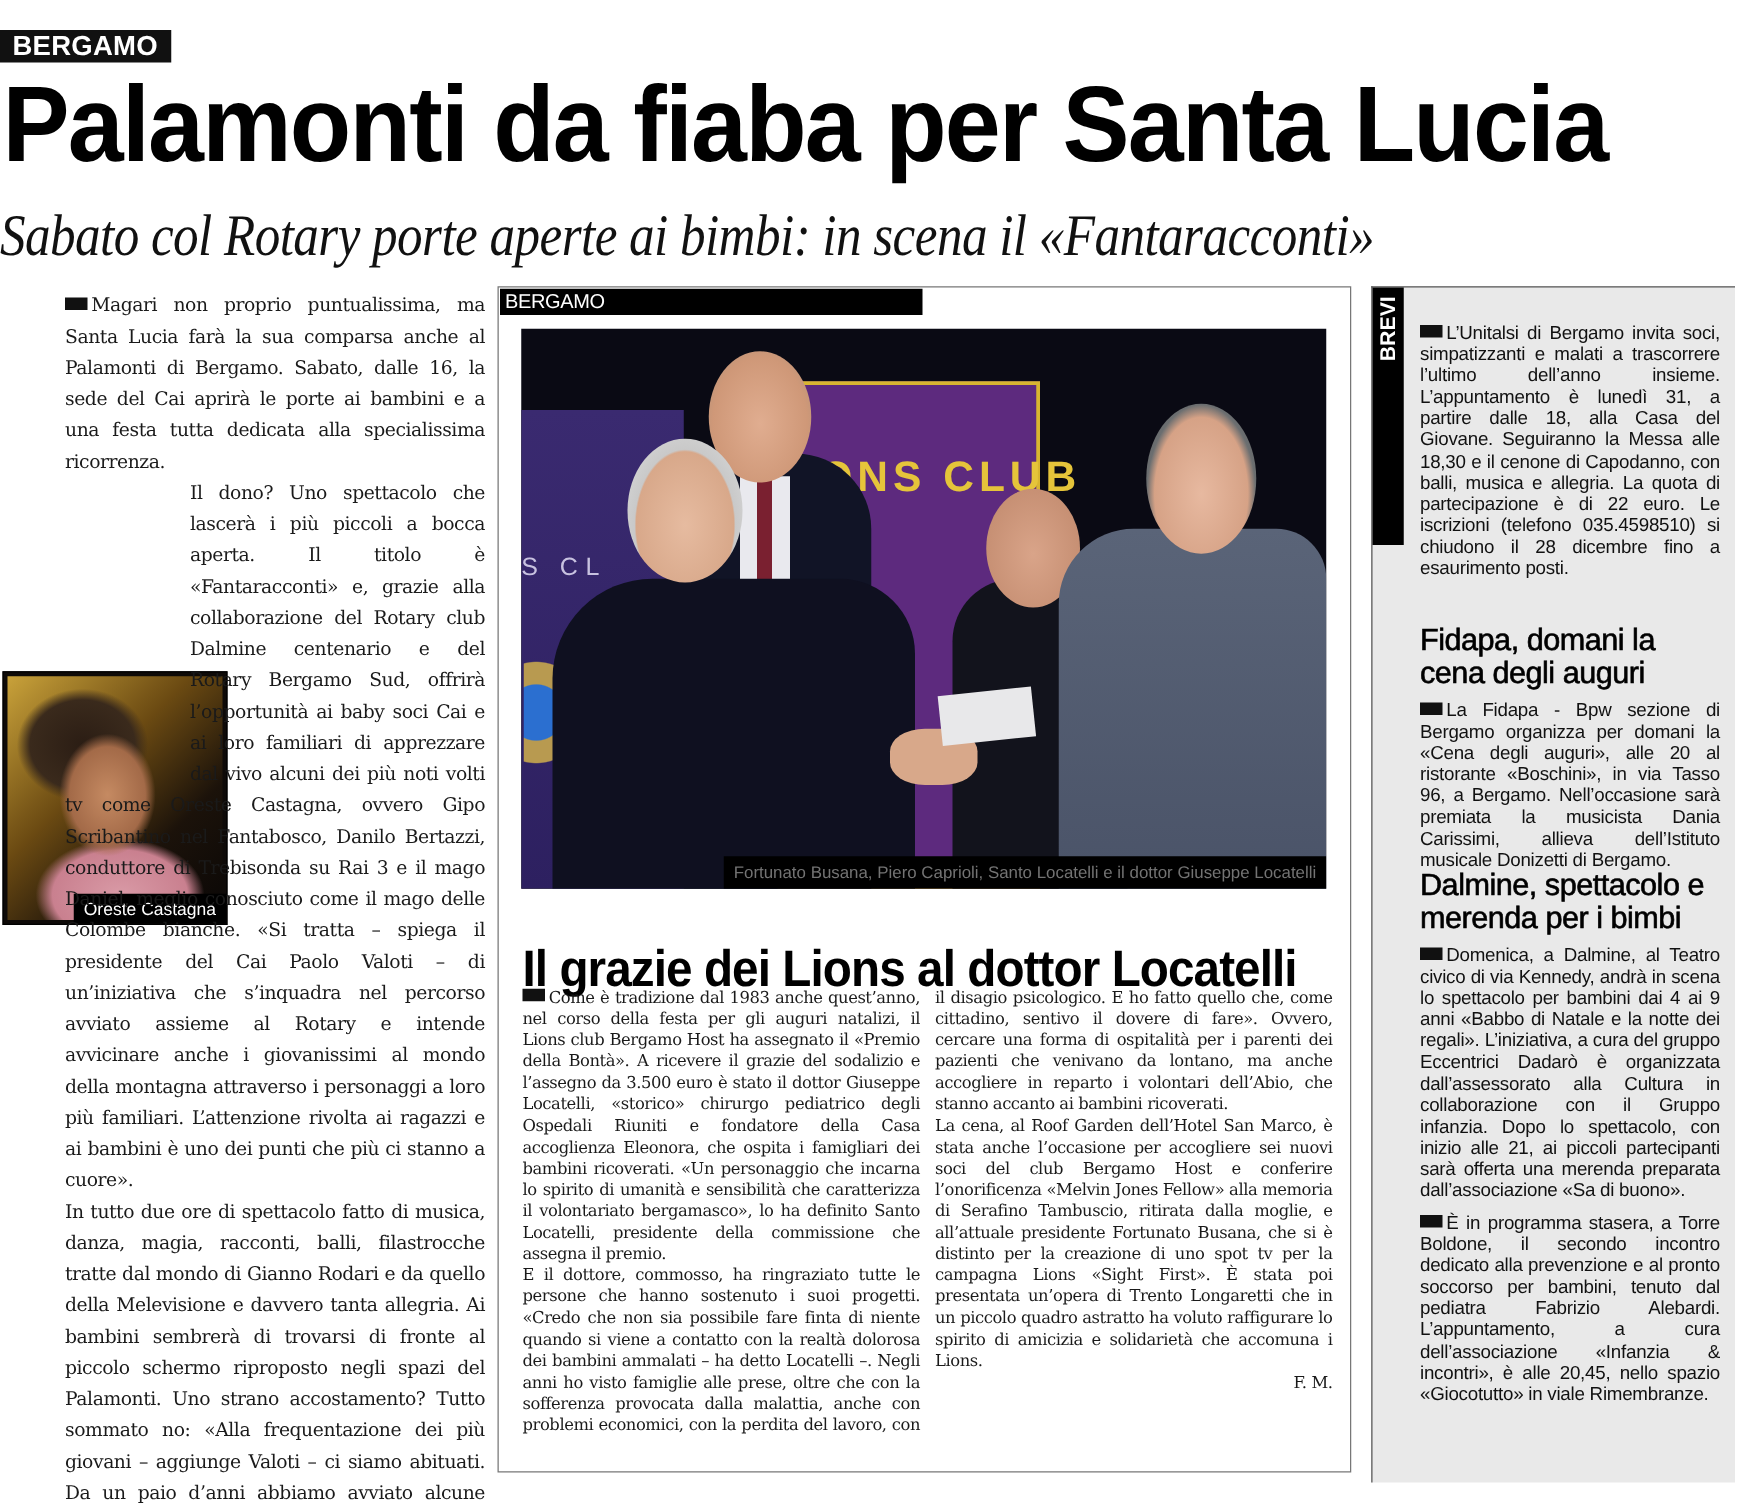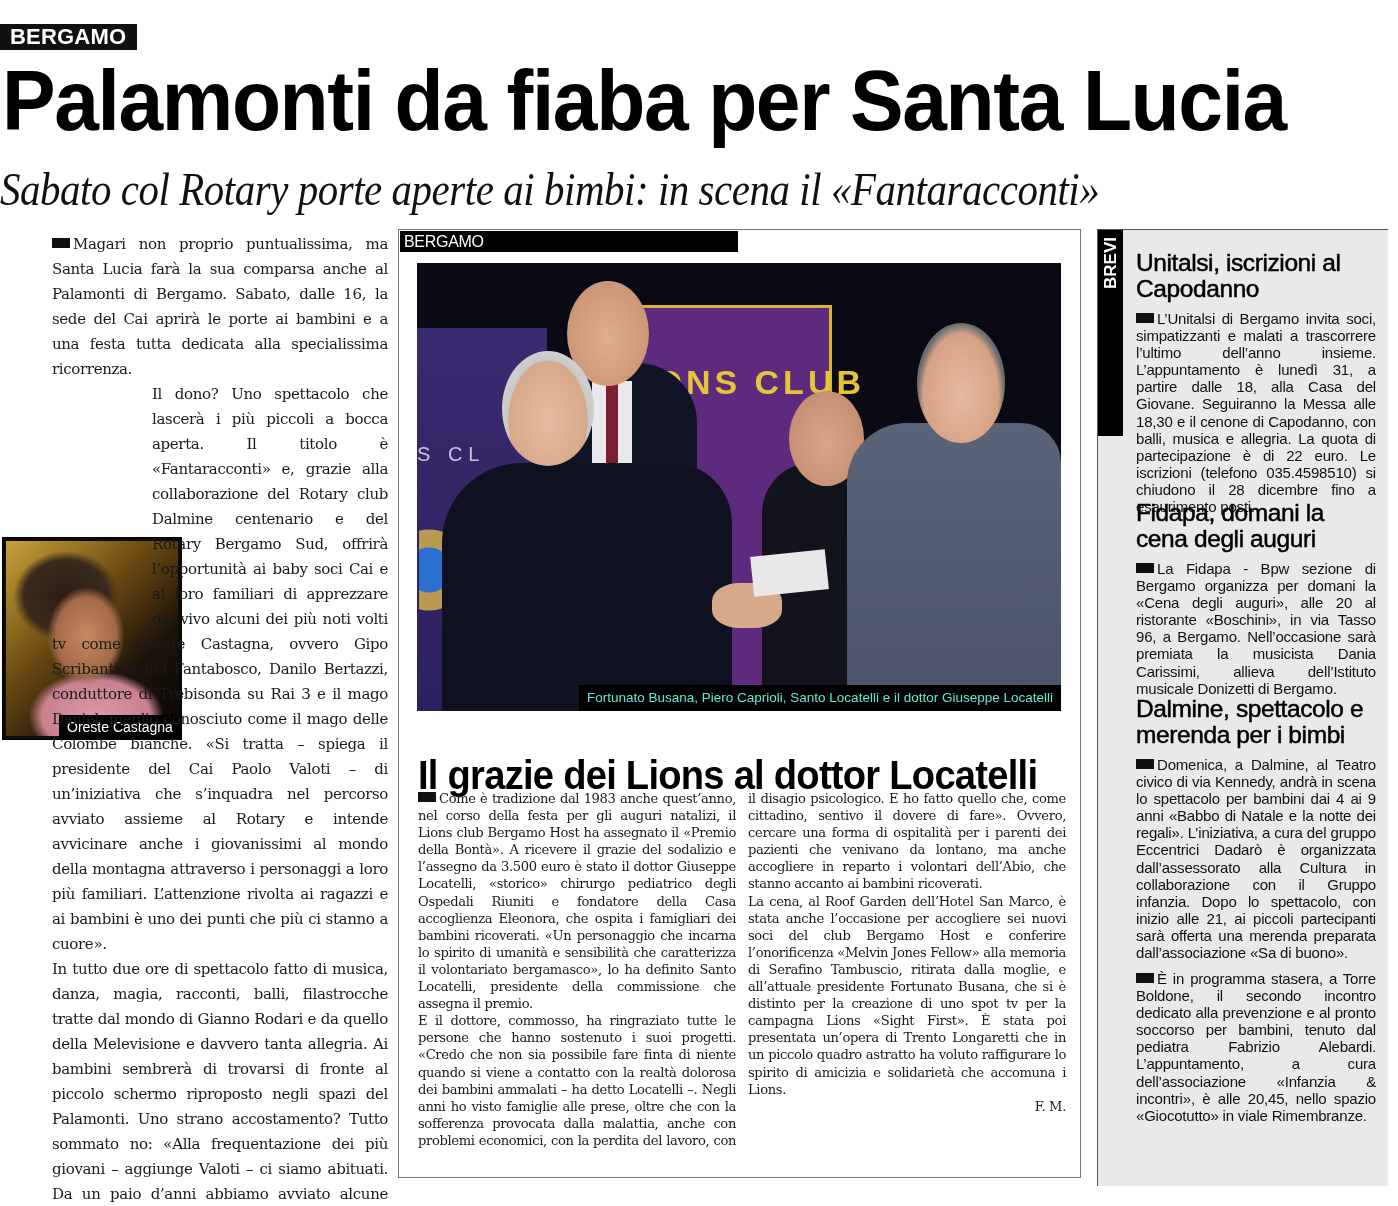--- a/index.html
+++ b/index.html
@@ -100,21 +100,21 @@
     .p2-head { left: 150px; top: 18px; width: 82px; height: 105px; background: radial-gradient(ellipse at 50% 55%, #e0ad90 0%, #cf9878 65%, #a88f7a 100%); border-radius: 50%; }
     .p2-shirt { left: 175px; top: 118px; width: 40px; height: 100px; background: linear-gradient(90deg, #e9e9ee 0 35%, #7a2030 35% 65%, #e9e9ee 65%); }
     .p3-suit { left: 345px; top: 200px; width: 140px; height: 248px; background: #12131c; border-radius: 50px 50px 0 0; }
     .p3-head { left: 372px; top: 128px; width: 75px; height: 95px; background: radial-gradient(ellipse at 50% 55%, #d9a489 0%, #c79074 70%, #8a7c70 100%); border-radius: 50%; }
     .p4-suit { left: 430px; top: 160px; width: 214px; height: 288px; background: linear-gradient(180deg, #5a6478 0%, #4a5368 100%); border-radius: 60px 40px 0 0; }
     .p4-head { left: 500px; top: 60px; width: 88px; height: 120px; background: radial-gradient(ellipse at 50% 60%, #e7b9a0 0%, #d6a286 60%, #6b6e70 70%, #555 100%); border-radius: 50%; }
     .cheque { left: 335px; top: 290px; width: 75px; height: 40px; background: #e8e8ea; transform: rotate(-6deg); }
     .hands { left: 295px; top: 320px; width: 70px; height: 45px; background: #d8a88a; border-radius: 40%; }
     .big-photo .caption {
       position: absolute; right: 0; bottom: 0; height: 26px; padding: 0 8px;
-      background: #000; color: #5eead4; font-family: "Liberation Sans", sans-serif;
+      background: #000; color: #737373; font-family: "Liberation Sans", sans-serif;
       font-size: 13.5px; line-height: 26px; white-space: nowrap;
     }
     .mid-headline {
       position: absolute; left: 19px; top: 520px; width: 660px;
       font-family: "Liberation Sans", sans-serif; font-size: 41px; line-height: 50px;
       color: #000; letter-spacing: -0.8px; white-space: nowrap;
       transform: scaleX(0.93); transform-origin: left top;
     }
     .mid-cols {
       position: absolute; left: 19px; top: 560px; width: 648px; height: 370px;
@@ -207,21 +207,20 @@
   </div>
 </div>
 
 <div class="side">
   <div class="side-label">
       <span>BREVI</span>
     </div>
   <div class="side-label-bar"></div>
 
   <div class="brief" style="top:20px;">
-    <h2>Unitalsi, iscrizioni al Capodanno</h2>
     <div class="body"><span class="lead-mark"></span><span>L’Unitalsi di Bergamo invita soci, simpatizzanti e malati a trascorrere l’ultimo dell’anno insieme. L’appuntamento è lunedì 31, a partire dalle 18, alla Casa del Giovane. Seguiranno la Messa alle 18,30 e il cenone di Capodanno, con balli, musica e allegria. La quota di partecipazione è di 22 euro. Le iscrizioni (telefono 035.4598510) si chiudono il 28 dicembre fino a esaurimento posti.</span></div>
   </div>
 
   <div class="brief" style="top:270px;">
     <h2>Fidapa, domani la cena degli auguri</h2>
     <div class="body"><span class="lead-mark"></span><span>La Fidapa - Bpw sezione di Bergamo organizza per domani la «Cena degli auguri», alle 20 al ristorante «Boschini», in via Tasso 96, a Bergamo. Nell’occasione sarà premiata la musicista Dania Carissimi, allieva dell’Istituto musicale Donizetti di Bergamo.</span></div>
   </div>
 
   <div class="brief" style="top:466px;">
     <h2>Dalmine, spettacolo e merenda per i bimbi</h2>

